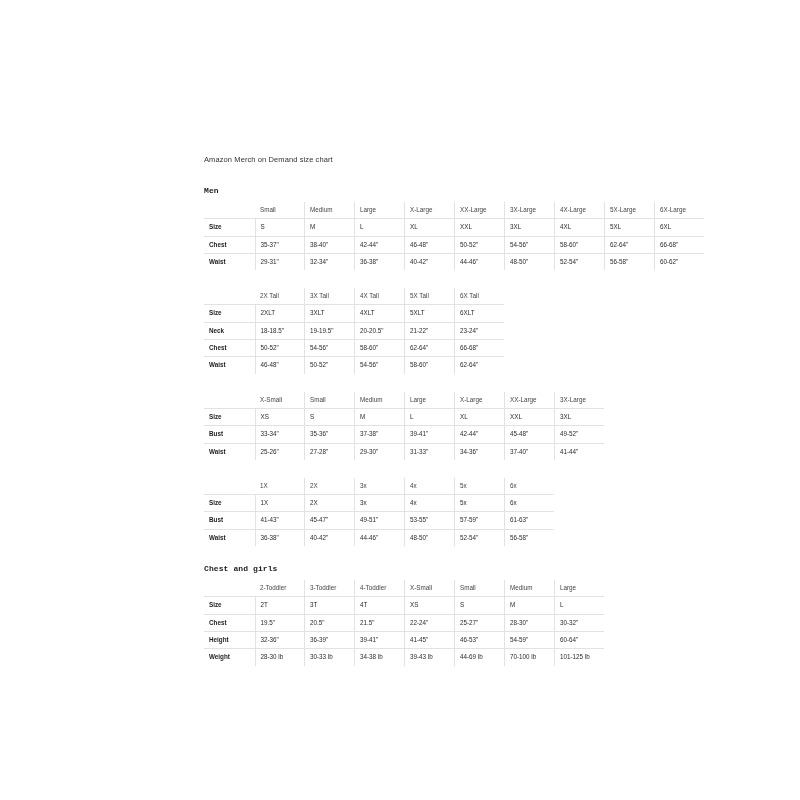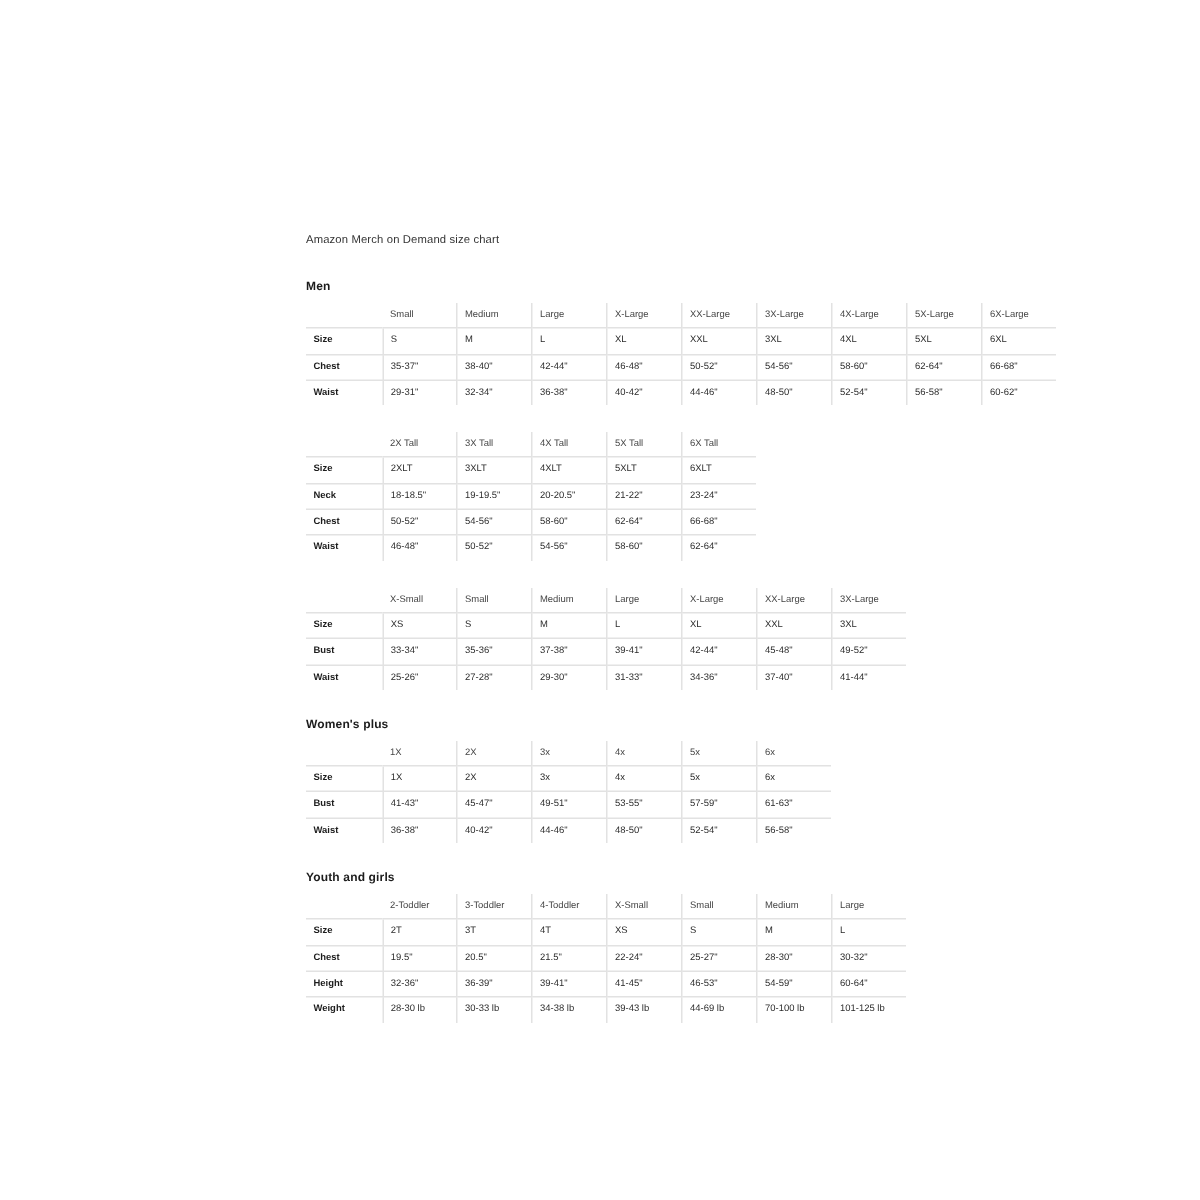--- a/index.html
+++ b/index.html
@@ -34,20 +34,21 @@
     line-height: 1.2;
   }
   .section {
     margin-bottom: 18px;
   }
   .section-head {
     display: flex;
     align-items: baseline;
     gap: 7px;
     margin: 0 0 7px 0;
+    font-family: Liberation Mono, monospace;
   }
   .section-title {
     font-size: 8px;
     font-weight: bold;
     color: #1c1c1c;
     letter-spacing: 0.1px;
   }
   .section-note {
     font-size: 6.2px;
     color: #555555;
@@ -270,23 +271,20 @@
                 <td>29-30"</td>
                 <td>31-33"</td>
                 <td>34-36"</td>
                 <td>37-40"</td>
                 <td>41-44"</td>
               </tr>
             </tbody>
           </table>
         </div>
         <div class="section">
-          <div class="section-head">
-            <div class="section-title">Women's plus</div>
-          </div>
           <table class="size-table t-plus">
             <thead>
               <tr>
                 <th class="corner"></th>
                 <th>1X</th>
                 <th>2X</th>
                 <th>3x</th>
                 <th>4x</th>
                 <th>5x</th>
                 <th>6x</th>
@@ -318,21 +316,21 @@
                 <td>44-46"</td>
                 <td>48-50"</td>
                 <td>52-54"</td>
                 <td>56-58"</td>
               </tr>
             </tbody>
           </table>
         </div>
         <div class="section">
           <div class="section-head">
-            <div class="section-title">Youth and girls</div>
+            <div class="section-title">Chest and girls</div>
           </div>
           <table class="size-table t-youth">
             <thead>
               <tr>
                 <th class="corner"></th>
                 <th>2-Toddler</th>
                 <th>3-Toddler</th>
                 <th>4-Toddler</th>
                 <th>X-Small</th>
                 <th>Small</th>

